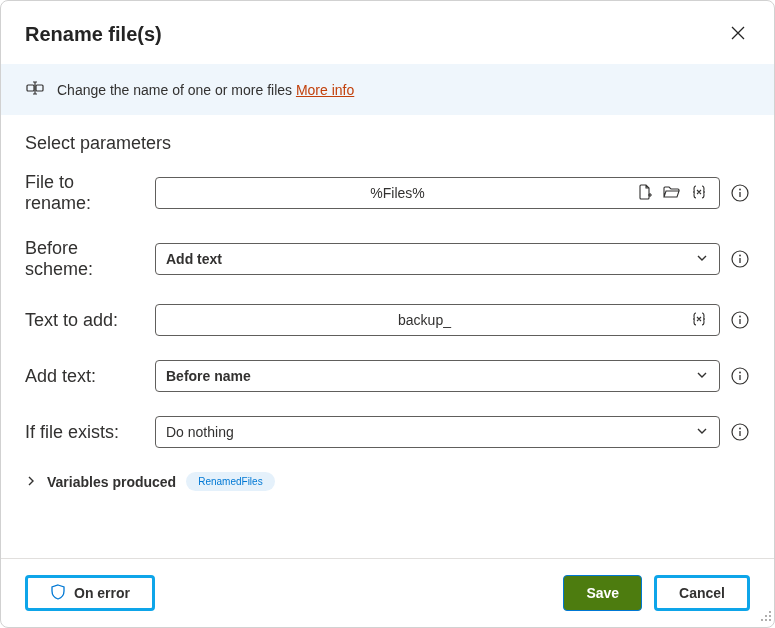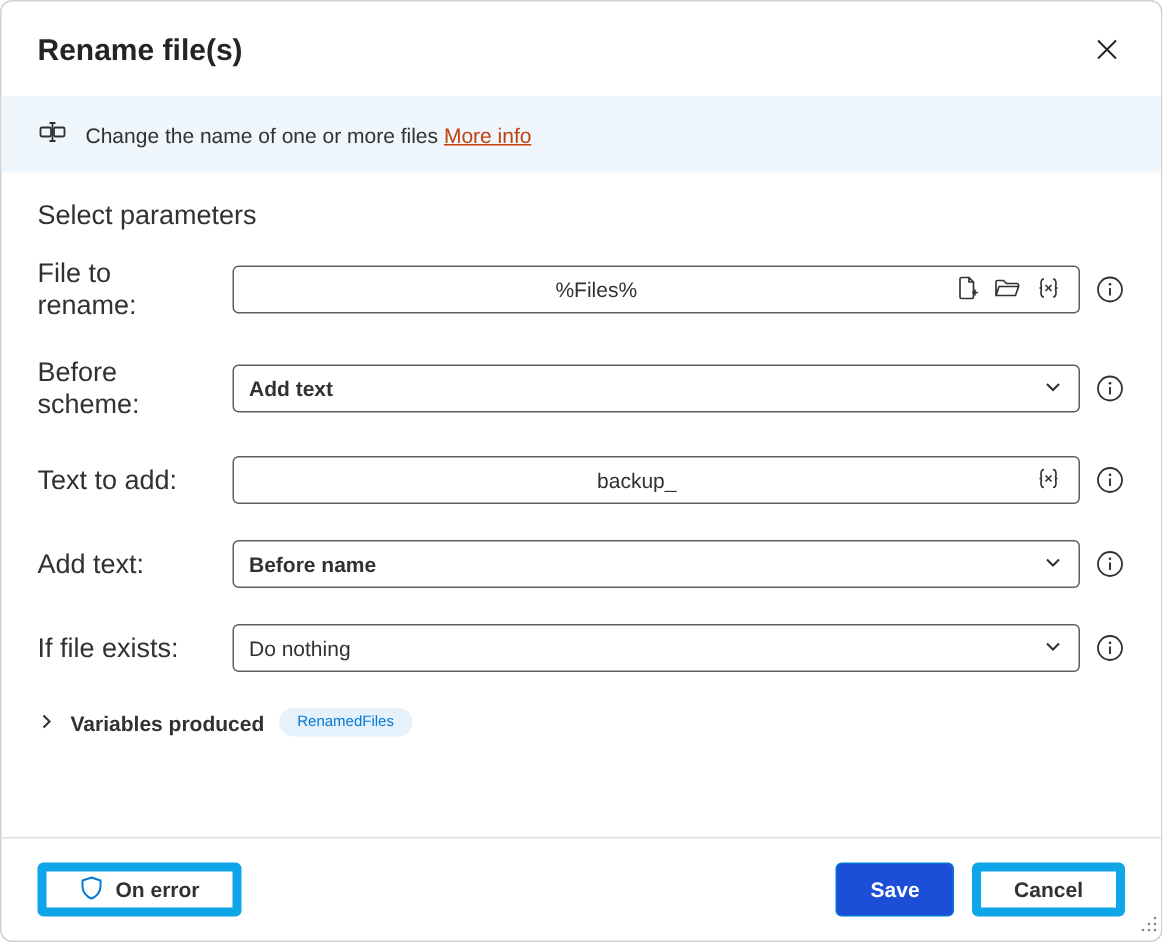--- a/index.html
+++ b/index.html
@@ -202,25 +202,25 @@
       font-family: inherit;
       font-size: 14px;
       font-weight: 600;
       cursor: pointer;
       display: flex;
       align-items: center;
       gap: 8px;
     }
     .btn-secondary {
       background: #fff;
-      border: 6px solid #0ea5e9;
+      border: 3px solid #0ea5e9;
       color: #323130;
     }
     .btn-primary {
-      background: #1d4ed8;
+      background: #4d7c0f;
       border: 1px solid #0078d4;
       color: #fff;
     }
     .resize-grip {
       position: absolute;
       right: 2px;
       bottom: 2px;
       color: #8a8886;
       pointer-events: none;
     }

